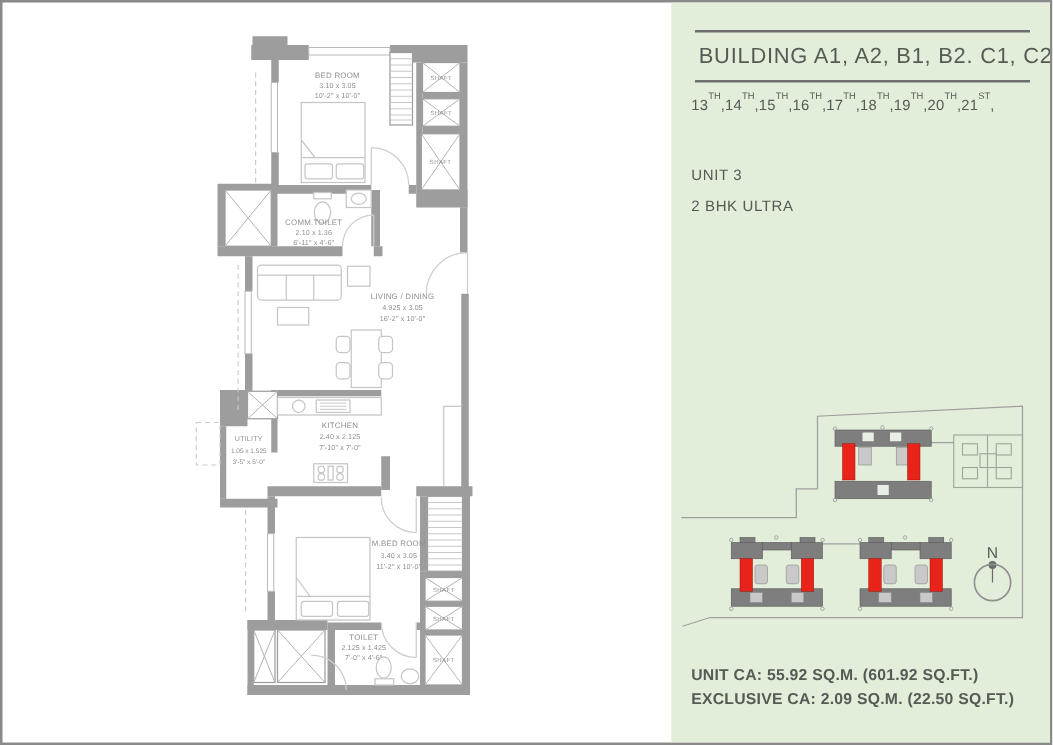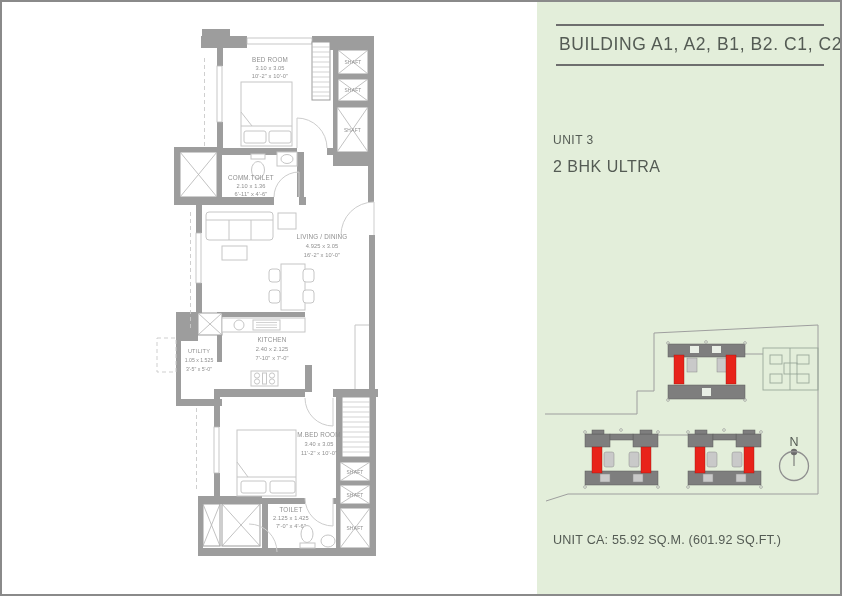--- a/index.html
+++ b/index.html
@@ -15,24 +15,24 @@
   .plan-svg{position:absolute;left:0;top:0;width:535px;height:592px;}
   .panel{position:absolute;left:535px;top:0;bottom:0;width:303px;background:var(--panel-bg);}
   .title-block{position:absolute;left:19px;right:16px;top:22px;
     border-top:2px solid var(--rule);border-bottom:2px solid var(--rule);
     padding:8px 3px 9px 3px;}
   .title{font-size:17.5px;color:var(--text-dark);letter-spacing:0.6px;white-space:nowrap;}
   .floors{position:absolute;left:16px;top:69px;font-size:11.8px;line-height:19px;
     color:var(--text-dark);letter-spacing:0.2px;}
   .floors sup{font-size:7.5px;position:relative;top:-4.5px;letter-spacing:0;}
   .unit{position:absolute;left:16px;top:131px;font-size:12px;color:var(--text-dark);letter-spacing:0.5px;}
-  .type{position:absolute;left:16px;top:156px;font-size:16px;color:var(--text-dark);letter-spacing:0.5px;}
+  .type{position:absolute;left:16px;top:156px;font-size:12px;color:var(--text-dark);letter-spacing:0.5px;}
   .site-svg{position:absolute;left:0;top:295px;width:303px;height:215px;}
   .areas{position:absolute;left:16px;top:529px;font-size:12.6px;line-height:18.5px;
-    color:var(--text-dark);letter-spacing:0.2px;}
+    color:var(--text-dark);letter-spacing:0.2px;font-weight:bold;}
   
   .w{fill:var(--wall);}
   .win{fill:#ffffff;stroke:#b9b9b9;stroke-width:0.8;}
   .box{fill:#ffffff;stroke:var(--wall);stroke-width:1;}
   .xl{stroke:#b3b3b3;stroke-width:0.8;fill:none;}
   .hl{stroke:#c0c0c0;stroke-width:0.7;fill:none;}
   .fur{fill:#ffffff;stroke:var(--fixture-line);stroke-width:1;}
   .furl{fill:none;stroke:var(--fixture-line);stroke-width:1;}
   .door{fill:none;stroke:#cdcdcd;stroke-width:1;}
   .dash{fill:none;stroke:#c9c9c9;stroke-width:0.9;stroke-dasharray:4 3;}
@@ -250,20 +250,21 @@
     </g>
   </svg>
 
   <div class="panel">
 
     <div class="title-block">
       <div class="title">BUILDING A1, A2, B1, B2. C1, C2</div>
     </div>
 
     <div class="floors">
+        <div>13<sup>TH</sup>,14<sup>TH</sup>,15<sup>TH</sup>,16<sup>TH</sup>,17<sup>TH</sup>,18<sup>TH</sup>,19<sup>TH</sup>,20<sup>TH</sup>,21<sup>ST</sup>,</div>
       </div>
 
     <div class="unit">UNIT 3</div>
     <div class="type">2 BHK ULTRA</div>
 
     <svg class="site-svg" viewBox="537 295 303 215">
       <polyline class="bnd" points="545,412 637,412 637,389 654,389 654,331 818,323 818,492 568,492 546,499"></polyline>
       <line class="bnd" x1="745" y1="352" x2="763" y2="352"></line>
       <line class="bnd" x1="658" y1="433" x2="688" y2="433"></line>
 
@@ -318,15 +319,16 @@
       <g>
         <text class="t-north" x="794" y="444">N</text>
         <circle cx="794" cy="450" r="3.2" fill="#6b6b6b"></circle>
         <line x1="794" y1="453" x2="794" y2="464" stroke="#6b6b6b" stroke-width="1"></line>
         <circle class="ncirc" cx="794" cy="464" r="14.5"></circle>
       </g>
     </svg>
 
     <div class="areas">
       <div>UNIT CA: 55.92 SQ.M. (601.92 SQ.FT.)</div>
+      <div>EXCLUSIVE CA: 2.09 SQ.M. (22.50 SQ.FT.)</div>
     </div>
   </div>
 </div>
 
 </body></html>

